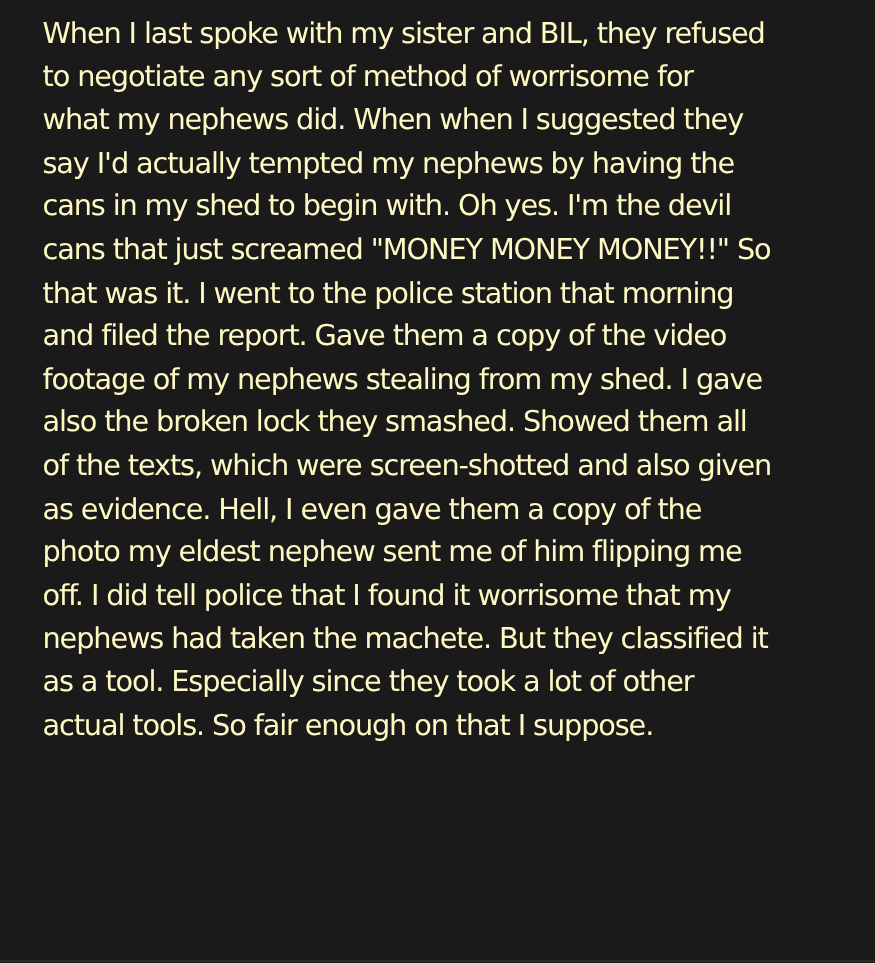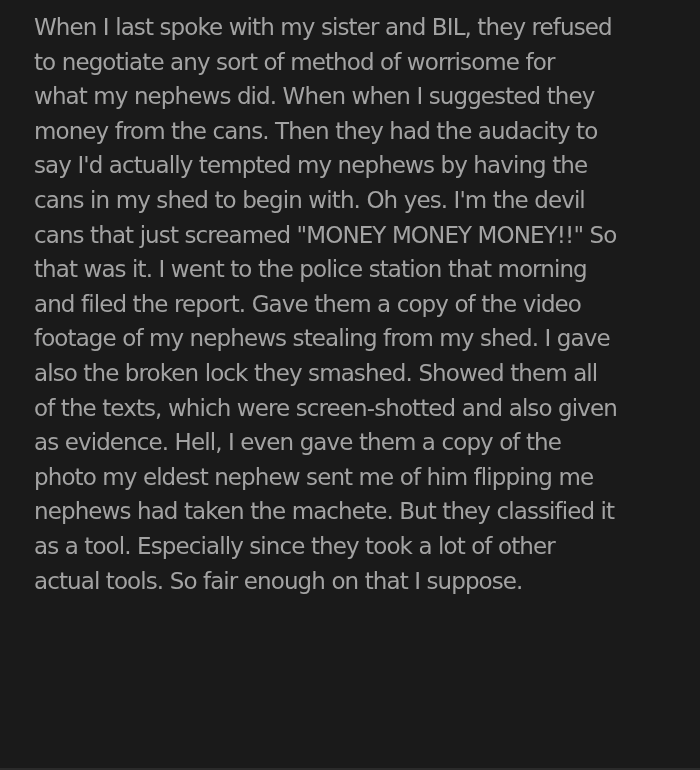--- a/index.html
+++ b/index.html
@@ -13,21 +13,21 @@
     .post {
       position: relative;
       width: 700px;
       height: 768px;
       background: #1a1a1a;
       box-sizing: border-box;
       padding: 10px 20px 0 34px;
     }
     .post-body {
       margin: 0;
-      color: #a3a3a3;
+      color: #fef9c3;
       font-family: "DejaVu Sans", sans-serif;
       font-size: 23px;
       line-height: 34.6px;
       letter-spacing: -0.9px;
       word-spacing: 0px;
     }
     .post-line {
       display: block;
       white-space: nowrap;
     }
@@ -41,29 +41,29 @@
     }
   </style>
 </head>
 <body>
 
 <div class="post">
   <p class="post-body">
     <span class="post-line">When I last spoke with my sister and BIL, they refused</span>
     <span class="post-line">to negotiate any sort of method of worrisome for</span>
     <span class="post-line">what my nephews did. When when I suggested they</span>
-    <span class="post-line">money from the cans. Then they had the audacity to</span>
     <span class="post-line">say I'd actually tempted my nephews by having the</span>
     <span class="post-line">cans in my shed to begin with. Oh yes. I'm the devil</span>
     <span class="post-line">cans that just screamed "MONEY MONEY MONEY!!" So</span>
     <span class="post-line">that was it. I went to the police station that morning</span>
     <span class="post-line">and filed the report. Gave them a copy of the video</span>
     <span class="post-line">footage of my nephews stealing from my shed. I gave</span>
     <span class="post-line">also the broken lock they smashed. Showed them all</span>
     <span class="post-line">of the texts, which were screen-shotted and also given</span>
     <span class="post-line">as evidence. Hell, I even gave them a copy of the</span>
     <span class="post-line">photo my eldest nephew sent me of him flipping me</span>
+    <span class="post-line">off. I did tell police that I found it worrisome that my</span>
     <span class="post-line">nephews had taken the machete. But they classified it</span>
     <span class="post-line">as a tool. Especially since they took a lot of other</span>
     <span class="post-line">actual tools. So fair enough on that I suppose.</span>
   </p>
   <div class="bottom-edge"></div>
 </div>
 
 </body></html>

